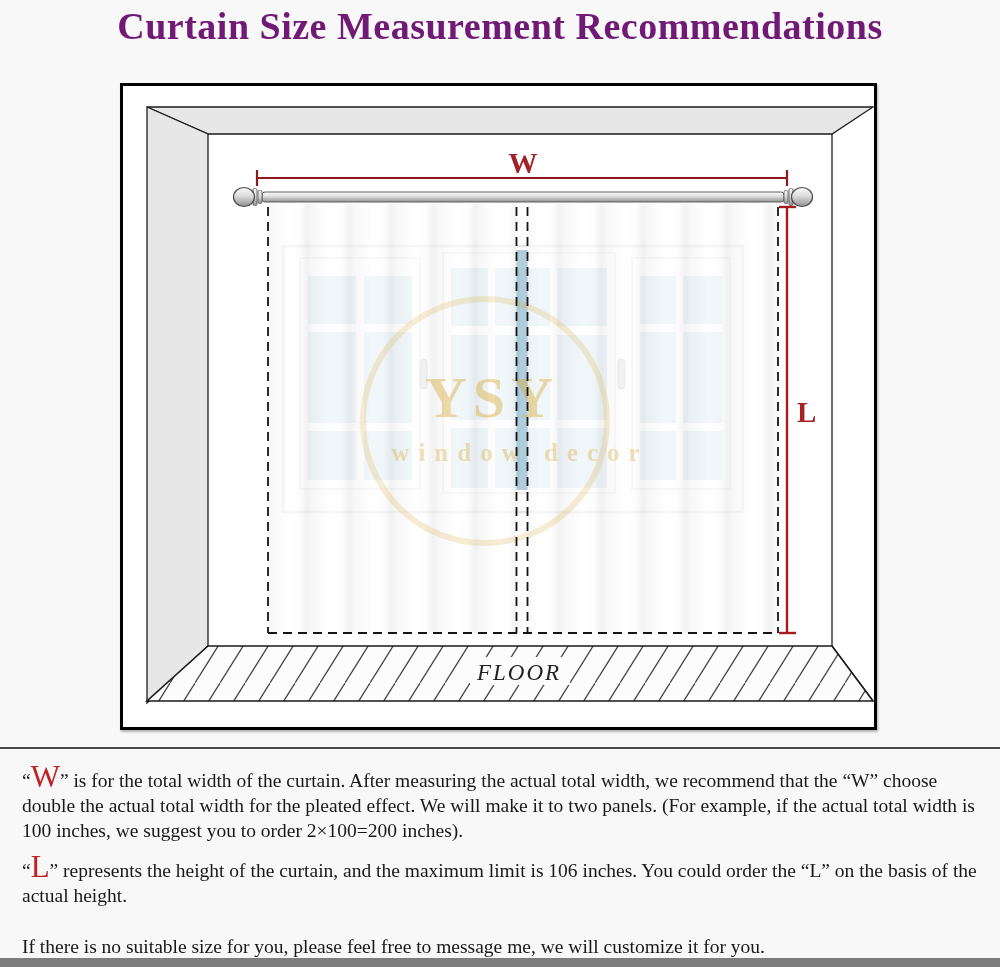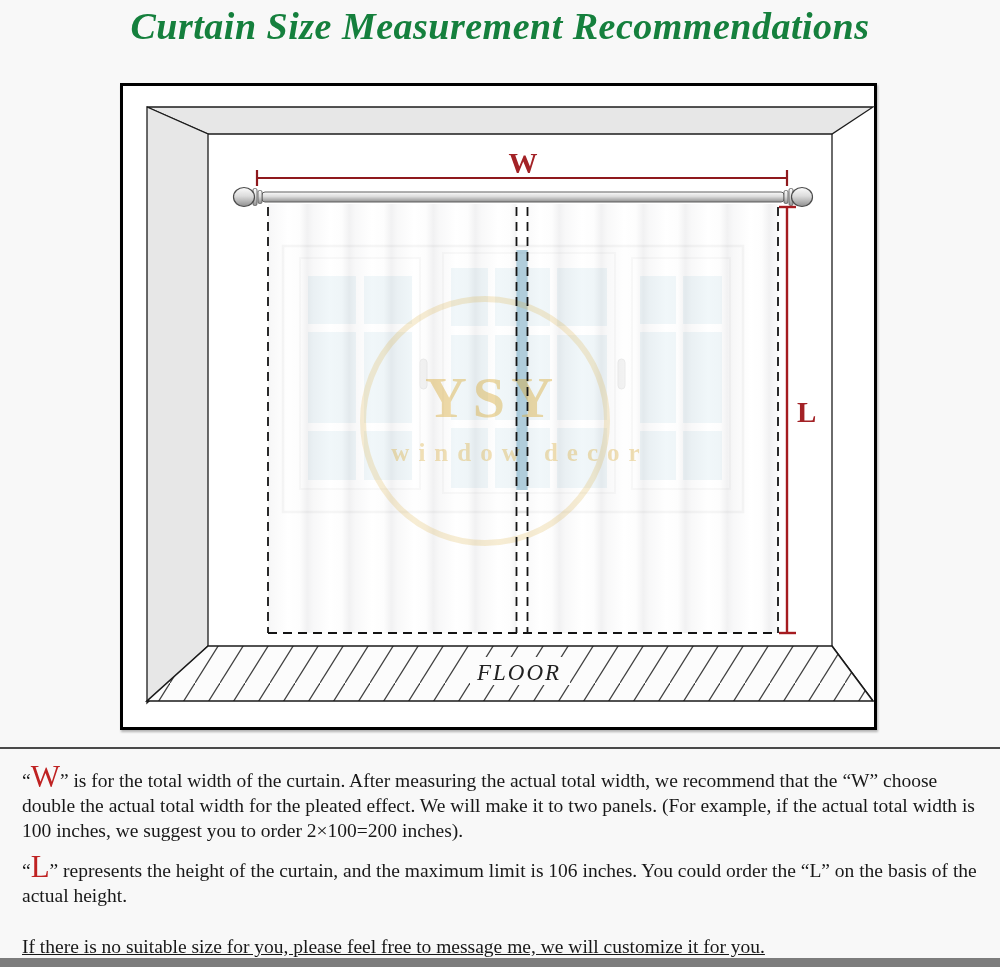--- a/index.html
+++ b/index.html
@@ -4,39 +4,39 @@
 <style>
   html,body { margin:0; padding:0; background:#f8f8f8; }
   .page {
     position:relative; width:1000px; height:967px;
     background:#f8f8f8; overflow:hidden;
     font-family:"Liberation Serif", serif;
   }
   .title {
     position:absolute; top:4px; left:0; width:100%;
     margin:0; text-align:center;
-    font-size:38px; font-style:italic; font-weight:bold;
-    color:#15803d; letter-spacing:0.5px;
+    font-size:38px; font-weight:bold;
+    color:#701a75; letter-spacing:0.5px;
   }
   .diagram-wrap {
     position:absolute; left:120px; top:83px; width:757px; height:647px;
   }
   .diagram-wrap svg { display:block; filter:drop-shadow(1px 2px 1px rgba(0,0,0,0.28)); }
   svg text { font-family:"Liberation Serif", serif; }
   .measure-label { fill:#a32226; font-size:29px; font-weight:600; }
   .floor-text { font-size:23px; font-style:italic; letter-spacing:2px; fill:#222; }
   .notes {
     position:absolute; left:0; top:747px; width:1000px; box-sizing:border-box;
     border-top:2px solid #4a4a4a; background:#f8f8f8;
     padding:12px 22px 0 22px;
     font-size:19.5px; line-height:25px; color:#181818;
   }
   .notes p { margin:0; }
   .notes p.note-l { margin-top:8px; }
-  .notes p.note-c { margin-top:26px;text-decoration:underline; }
+  .notes p.note-c { margin-top:26px; }
   .lead { font-size:31px; line-height:1; color:#bf2222; }
   .bottom-bar {
     position:absolute; left:0; bottom:0; width:100%; height:9px; background:#7d7d7d;
   }
 </style>
 </head>
 <body>
 
 <div class="page">
 

